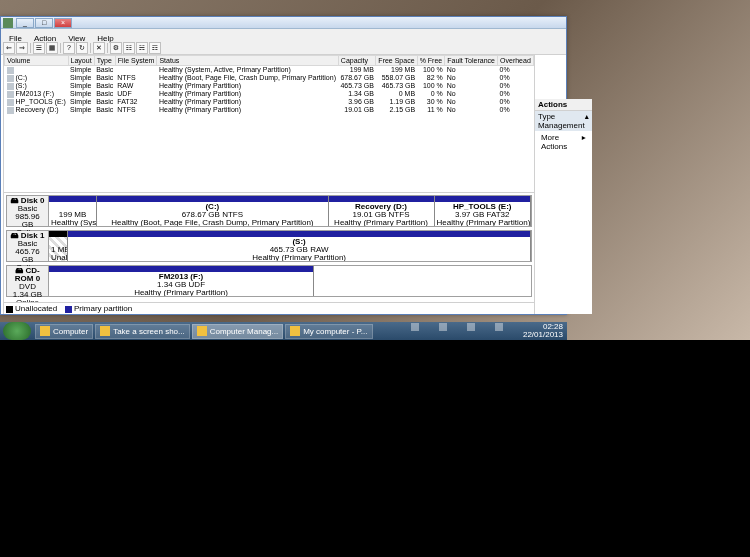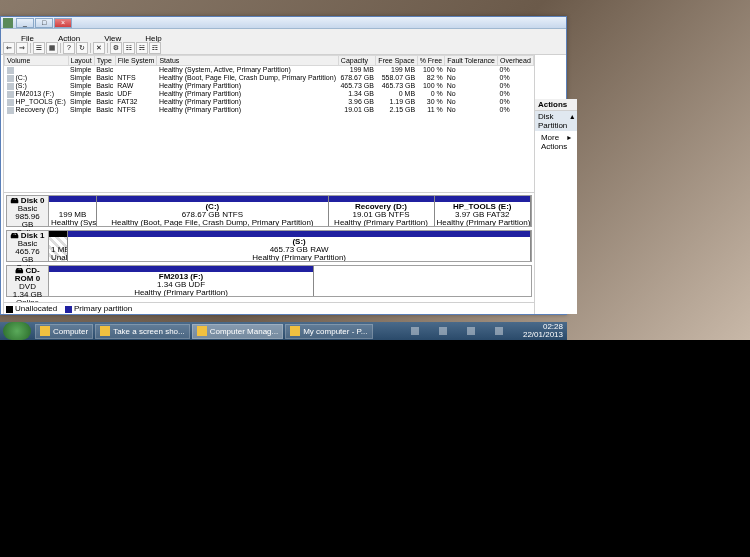--- a/index.html
+++ b/index.html
@@ -11,21 +11,21 @@
 .window { position: absolute; top: 16px; left: 0; width: 567px; height: 299px; background: #fff; border: 1px solid #5a7fb8; box-shadow: 0 0 4px rgba(0,0,0,0.3); }
 .titlebar { height: 12px; background: linear-gradient(#e8f0fa, #c8d8ec); display: flex; align-items: center; padding: 0 2px; border-bottom: 1px solid #a0b8d0; }
 .titlebar .icon { width: 10px; height: 10px; background: #5a8a5a; margin-right: 3px; }
 .titlebar .title { flex: 1; color: #000; font-size: 8px; }
 .titlebar .btns { display: flex; gap: 1px; }
 .titlebar .btn { width: 18px; height: 10px; background: linear-gradient(#e8f0fa,#c8d8ec); border: 1px solid #8aa8c8; text-align: center; line-height: 8px; font-size: 7px; }
 .titlebar .btn.close { background: linear-gradient(#e88080,#d04040); color: #fff; }
 
 
 .menubar { height: 12px; display: flex; padding: 0 2px; background: #f0f0f0; }
-.menubar .item { padding: 4px 6px; line-height: 12px; margin-left: 12px; }
+.menubar .item { padding: 4px 6px; line-height: 12px; }
 .toolbar { height: 14px; display: flex; align-items: center; padding: 0 2px; background: #f0f0f0; border-bottom: 1px solid #d0d0d0; gap: 1px; }
 .toolbar .tb { width: 12px; height: 12px; border: 1px solid #c0c0c0; background: #f8f8f8; display: flex; align-items: center; justify-content: center; font-size: 7px; }
 .toolbar .sep { width: 1px; height: 10px; background: #c0c0c0; margin: 0 1px; }
 
 
 .body { display: flex; height: calc(100% - 38px); }
 .tree { width: 80px; border-right: 1px solid #d0d0d0; overflow: hidden; padding: 1px; }
 .tree .node { white-space: nowrap; padding: 0 0 0 2px; line-height: 9px; display: flex; align-items: center; gap: 2px; }
 .tree .node .exp { width: 7px; display: inline-block; color: #666; }
 .tree .node .ic { width: 8px; height: 8px; background: #8aa8c8; display: inline-block; }
@@ -56,21 +56,21 @@
 .actions .hdr { background: #f0f0f0; padding: 1px 3px; font-weight: bold; border-bottom: 1px solid #d0d0d0; }
 .actions .sub { background: #e0e8f0; padding: 1px 3px; display: flex; justify-content: space-between; }
 .actions .item { padding: 2px 6px; display: flex; justify-content: flex-start; }
 
 
 .taskbar { position: absolute; top: 322px; left: 0; width: 567px; height: 18px; background: linear-gradient(#4a6a8a, #2a4a6a); display: flex; align-items: center; }
 .start { width: 28px; height: 18px; background: radial-gradient(circle, #5aaa5a, #2a6a2a); border-radius: 9px; margin: 0 3px; }
 .taskbtn { height: 15px; padding: 0 4px; margin: 0 1px; background: rgba(255,255,255,0.15); border: 1px solid rgba(255,255,255,0.2); display: flex; align-items: center; color: #fff; font-size: 7px; gap: 3px; }
 .taskbtn.active { background: rgba(255,255,255,0.35); }
 .taskbtn .ic { width: 10px; height: 10px; background: #f0c040; }
-.tray { margin-left: auto; color: #fff; padding: 0 4px; font-size: 7px; text-align: right; line-height: 8px; display: flex; align-items: center; gap: 20px; }
+.tray { margin-left: auto; color: #fff; padding: 0 4px; font-size: 7px; text-align: right; line-height: 8px; display: flex; align-items: flex-start; gap: 20px; }
 .tray .ic { width: 8px; height: 8px; background: rgba(255,255,255,0.4); }
 </style>
 </head>
 <body>
 
 <div class="desktop-bg"></div>
 <div class="black-area"></div>
 
 <div class="window">
   <div class="titlebar">
@@ -301,21 +301,21 @@
       <div class="legend">
         <span class="sq" style="background:#000"></span><span>Unallocated</span>
         &nbsp;&nbsp;
         <span class="sq" style="background:#2020a0"></span><span>Primary partition</span>
       </div>
     </div>
 
     <div class="actions">
       <div class="hdr">Actions</div>
       <div class="sub">
-        <span>Disk Partition</span>
+        <span>Type Management</span>
           <span>▴</span>
       </div>
       <div class="item">
         <span>More Actions</span>
           <span>▸</span>
       </div>
     </div>
   </div>
 </div>
 

